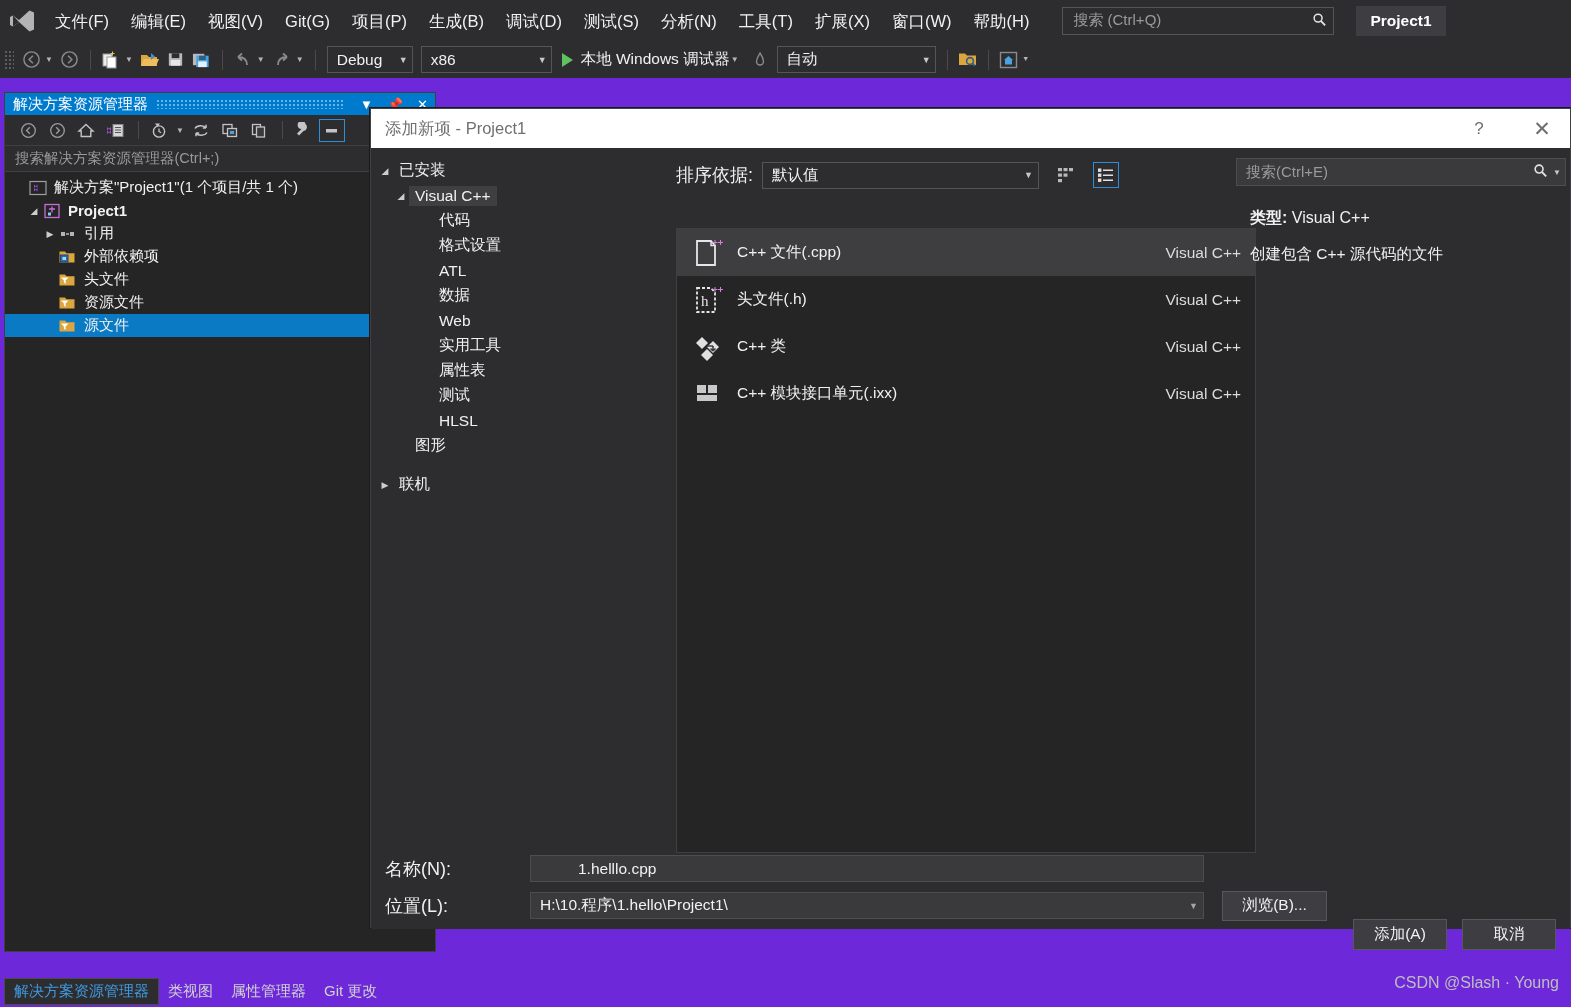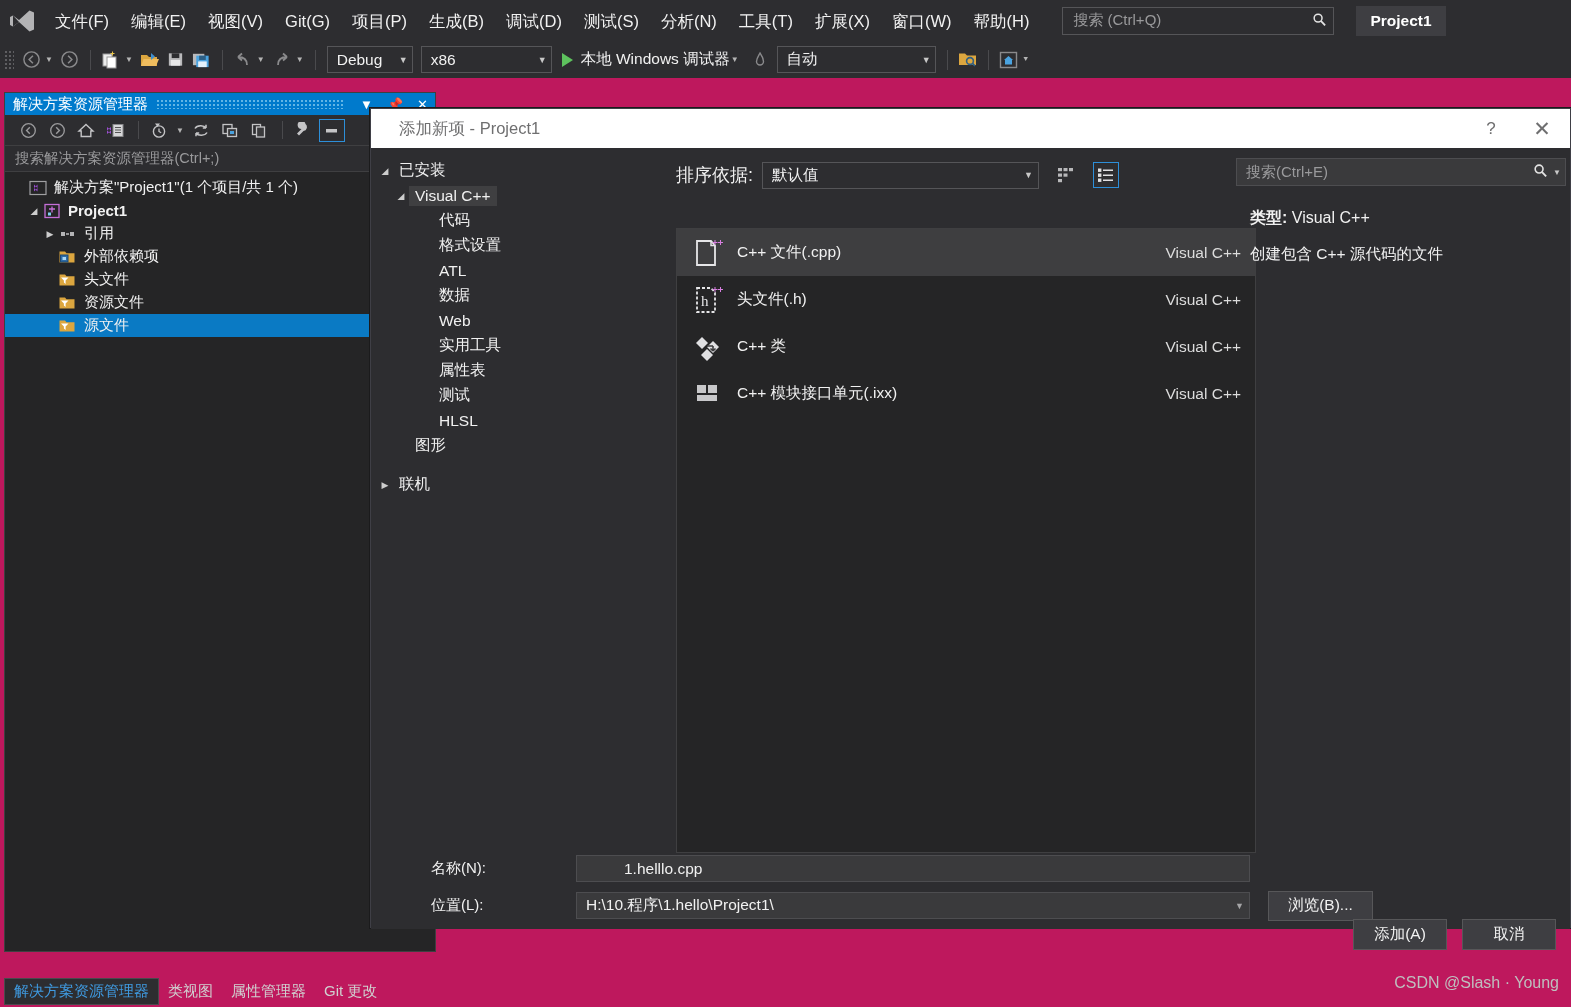--- a/index.html
+++ b/index.html
@@ -6,21 +6,21 @@
   html, body {
     margin: 0; padding: 0;
     width: 1571px; height: 1007px;
     background: #2d2d30;
     font-family: "Liberation Sans", "DejaVu Sans", sans-serif;
     overflow: hidden;
   }
   #app {
     position: relative;
     width: 1571px; height: 1007px;
-    background: #be185d;
+    background: #6d28d9;
     color: #f1f1f1;
   }
 
   
   .menubar {
     position: absolute; top: 0; left: 0; width: 1571px; height: 41px;
     background: #2d2d30;
     display: flex; align-items: center;
   }
   .vs-logo {
@@ -147,21 +147,22 @@
   .dialog {
     position: absolute; left: 370px; top: 108px;
     width: 1201px; height: 820px;
     background: #2d2d30;
     border: 1px solid #3f3f46;
     box-shadow: 0 0 0 1px #1b1b1c;
   }
   .dlg-title {
     height: 39px; background: #ffffff;
     display: flex; align-items: center;
-    padding-left: 28px;
+    padding-left: 14px;
+    gap: 12px;
   }
   .dlg-title .t { font-size: 16.5px; color: #6f6f70; }
   .dlg-title .sp { flex: 1; }
   .dlg-title .b {
     width: 46px; height: 39px; display: flex; align-items: center; justify-content: center;
     font-size: 17px; color: #6f6f70;
   }
   .dlg-title .b.close { font-size: 21px; width: 56px; }
 
   .dlg-body { position: relative; height: 781px; background: #2d2d30; }
@@ -220,21 +221,21 @@
   .rsearch .ph { flex: 1; font-size: 15px; color: #9a9a9c; }
   .rsearch .ic { font-size: 15px; color: #dcdcdc; padding-right: 5px; }
   .rsearch .arw { font-size: 8px; color: #c8c8c8; }
   .rinfo { padding: 22px 10px 0 14px; }
   .rinfo .line1 { font-size: 16px; color: #f1f1f1; margin-bottom: 15px; }
   .rinfo .line1 b { font-weight: bold; }
   .rinfo .line2 { font-size: 15.5px; color: #f1f1f1; }
 
   .fields { position: absolute; left: 14px; top: 705px; width: 1180px; }
   .frow { display: flex; align-items: center; height: 31px; margin-bottom: 6px; }
-  .frow .flabel { width: 145px; font-size: 15px; color: #f1f1f1; margin-left: 46px; }
+  .frow .flabel { width: 145px; font-size: 18px; color: #f1f1f1; }
   .finput {
     height: 27px; background: #3a3a3c; border: 1px solid #4d4d50;
     display: flex; align-items: center; padding: 0 5px 0 9px;
     font-size: 15.5px; color: #f1f1f1;
   }
   .finput.name { width: 674px; padding-left: 47px; }
   .finput.loc { width: 674px; }
   .finput .arw { margin-left: auto; font-size: 9px; color: #a5a5a7; }
   .browse-btn {
     margin-left: 18px; width: 105px; height: 30px;

